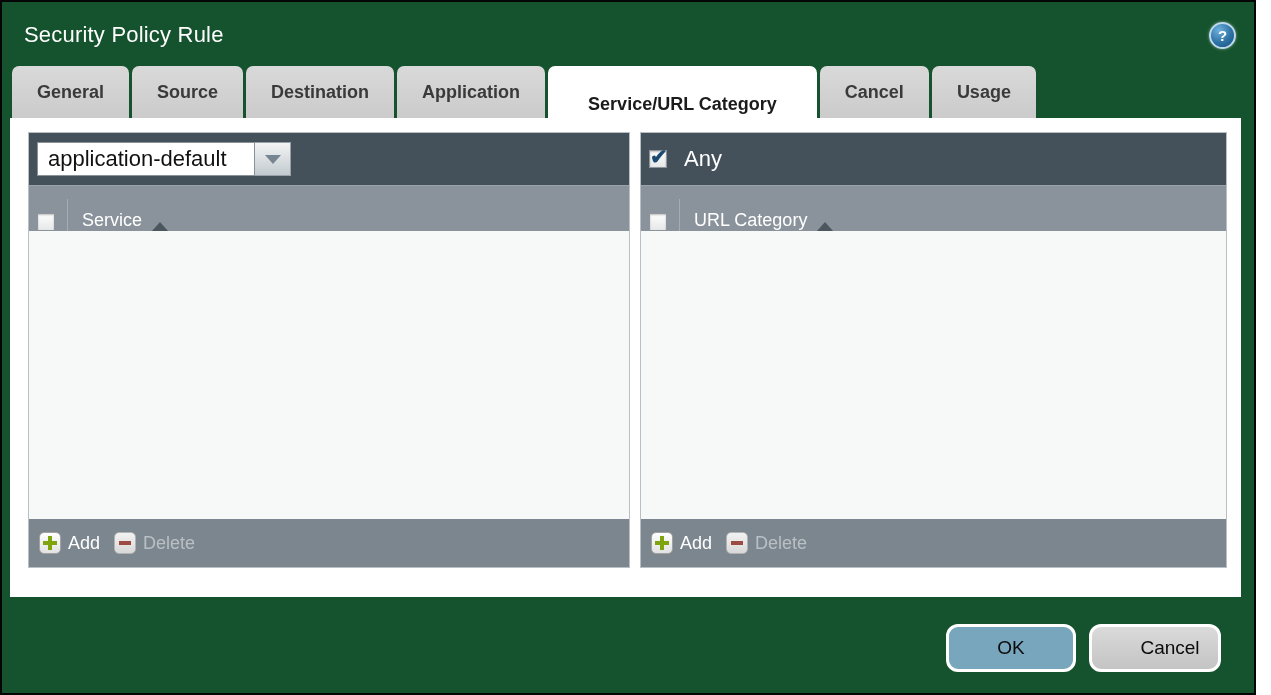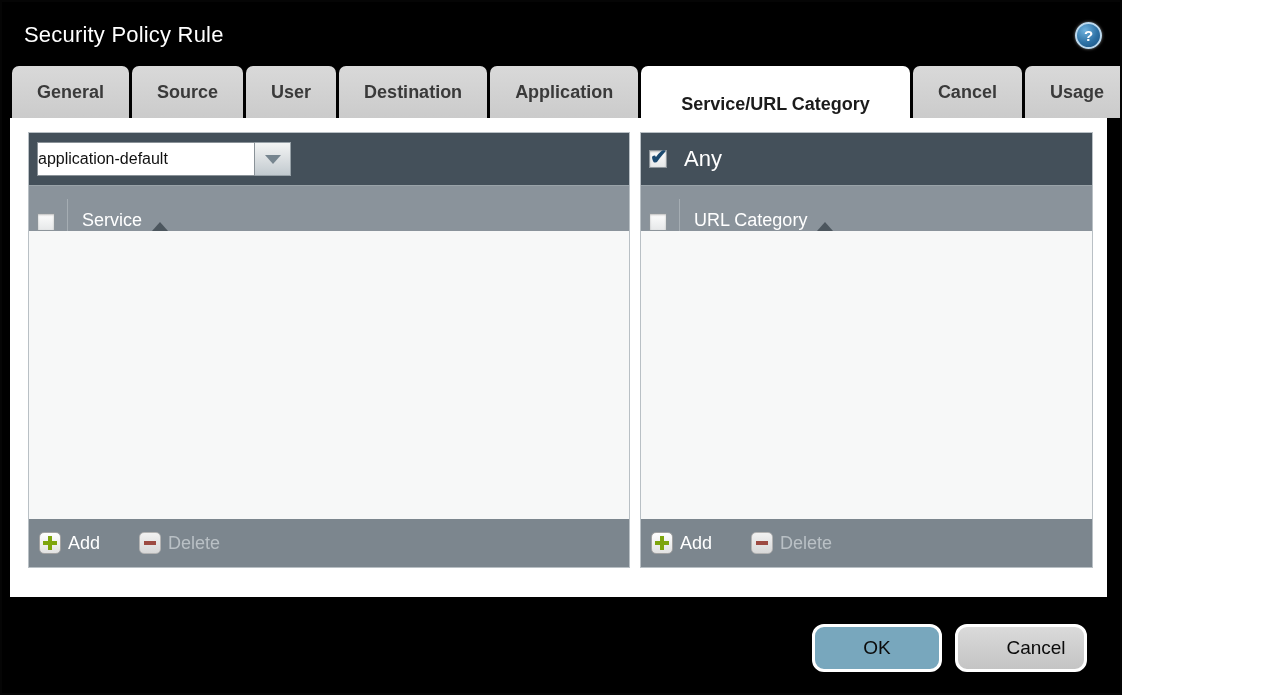--- a/index.html
+++ b/index.html
@@ -1,22 +1,22 @@
 <!DOCTYPE html>
 <html><head>
 <meta charset="utf-8">
 <style>
   * { margin: 0; padding: 0; box-sizing: border-box; }
   html, body { width: 1271px; height: 695px; }
   body { font-family: "Liberation Sans", sans-serif; }
 
   .screen {
     position: relative;
-    width: 1122px; height: 695px;
-    background: #000000;
+    width: 1256px; height: 695px;
+    background: #14532d;
     border: 2px solid #050505;
     overflow: hidden;
   }
 
   
   .titlebar {
     height: 62px;
     display: flex; align-items: center;
     padding: 4px 18px 0 22px;
   }
@@ -90,23 +90,23 @@
     flex: 0 0 auto;
   }
 
   
   .combo { display: flex; align-items: stretch; height: 34px; }
   .combo-input {
     width: 218px; height: 34px;
     border: 1px solid #8a9298;
     background: #ffffff;
     font-family: "Liberation Sans", sans-serif;
-    font-size: 16px;
+    font-size: 22px;
     color: #111;
-    padding: 0 0;
+    padding: 0 10px;
     outline: none;
   }
   .combo-btn {
     width: 36px; height: 34px;
     border: 1px solid #97a1a7;
     border-left: none;
     background: linear-gradient(#f3f4f4, #c2cacf);
     display: flex; align-items: center; justify-content: center;
     cursor: pointer;
   }
@@ -160,21 +160,21 @@
     margin-left: 10px;
   }
 
   .panel-body { flex: 1; background: #f7f8f8; }
 
   .panel-footer {
     height: 48px;
     background: #7c868e;
     display: flex; align-items: center;
     padding: 0 10px;
-    gap: 39px;
+    gap: 14px;
     flex: 0 0 auto;
   }
   .footer-btn {
     display: flex; align-items: center; gap: 7px;
     background: none; border: none;
     font-family: "Liberation Sans", sans-serif;
     font-size: 18px;
     cursor: pointer;
     padding: 0;
   }
@@ -229,21 +229,20 @@
 <div class="screen">
 
   <div class="titlebar">
     <span class="title">Security Policy Rule</span>
     <span class="help-icon">?</span>
   </div>
 
   <div class="tabs">
     <div class="tab">General</div>
     <div class="tab">Source</div>
-    <div class="tab">User</div>
     <div class="tab">Destination</div>
     <div class="tab">Application</div>
     <div class="tab active">Service/URL Category</div>
     <div class="tab">Cancel</div>
     <div class="tab">Usage</div>
   </div>
 
   <div class="content">
     <div class="panels">
 

